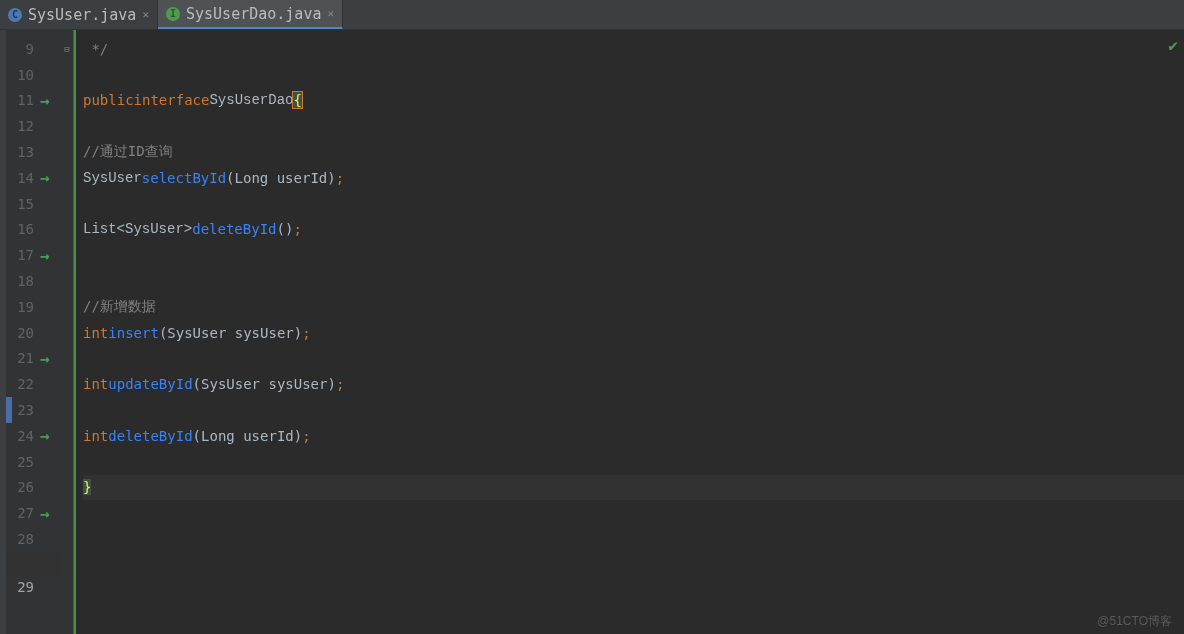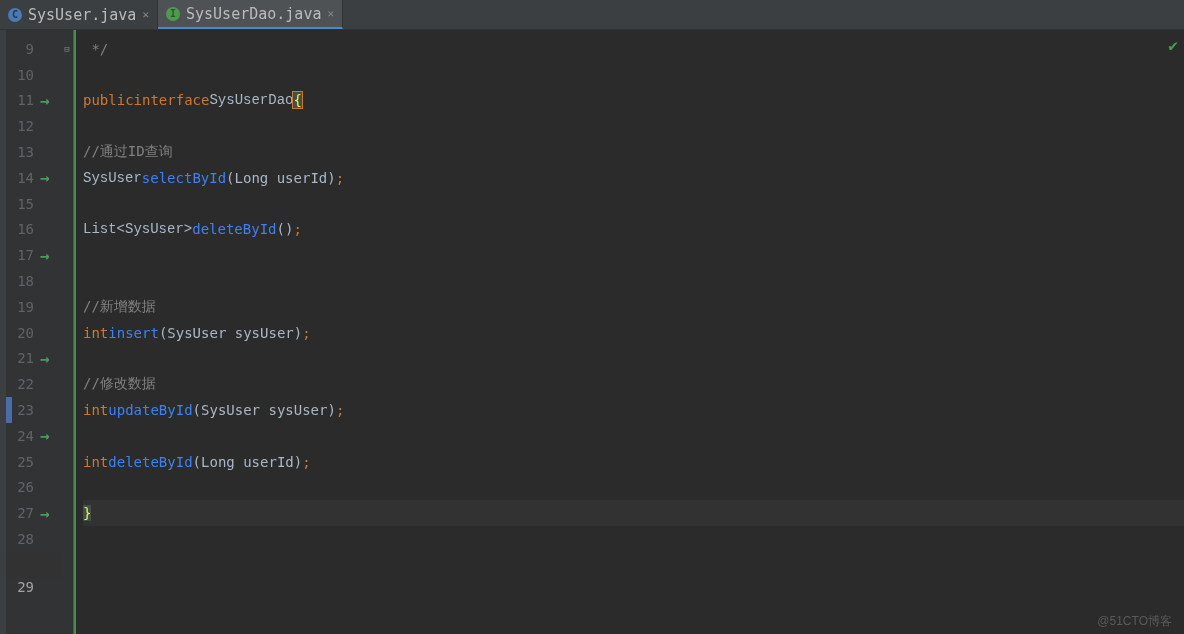--- a/index.html
+++ b/index.html
@@ -287,21 +287,20 @@
     <div class="code-line"></div>
     <div class="code-line">    <span class="comment">//通过ID查询</span></div>
     <div class="code-line">    <span class="typename">SysUser</span> <span class="method-name">selectById</span><span class="paren">(Long userId)</span><span class="punct">;</span></div>
     <div class="code-line"></div>
     <div class="code-line">    <span class="typename">List&lt;SysUser&gt;</span> <span class="method-name">deleteById</span><span class="paren">()</span><span class="punct">;</span></div>
     <div class="code-line"></div>
     <div class="code-line"></div>
     <div class="code-line">    <span class="comment">//新增数据</span></div>
     <div class="code-line">    <span class="kw-int">int</span> <span class="method-name">insert</span><span class="paren">(SysUser sysUser)</span><span class="punct">;</span></div>
     <div class="code-line"></div>
-    <div class="code-line">    <span class="comment">//修改数据</span></div>
     <div class="code-line">    <span class="kw-int">int</span> <span class="method-name">updateById</span><span class="paren">(SysUser sysUser)</span><span class="punct">;</span></div>
     <div class="code-line"></div>
     <div class="code-line">    <span class="kw-int">int</span> <span class="method-name">deleteById</span><span class="paren">(Long userId)</span><span class="punct">;</span></div>
     <div class="code-line"></div>
     <div class="code-line current-line"><span class="brace-hl">}</span></div>
     <span class="check-icon">✔</span>
   </div>
 
   <div class="watermark">@51CTO博客</div>
 </div>

